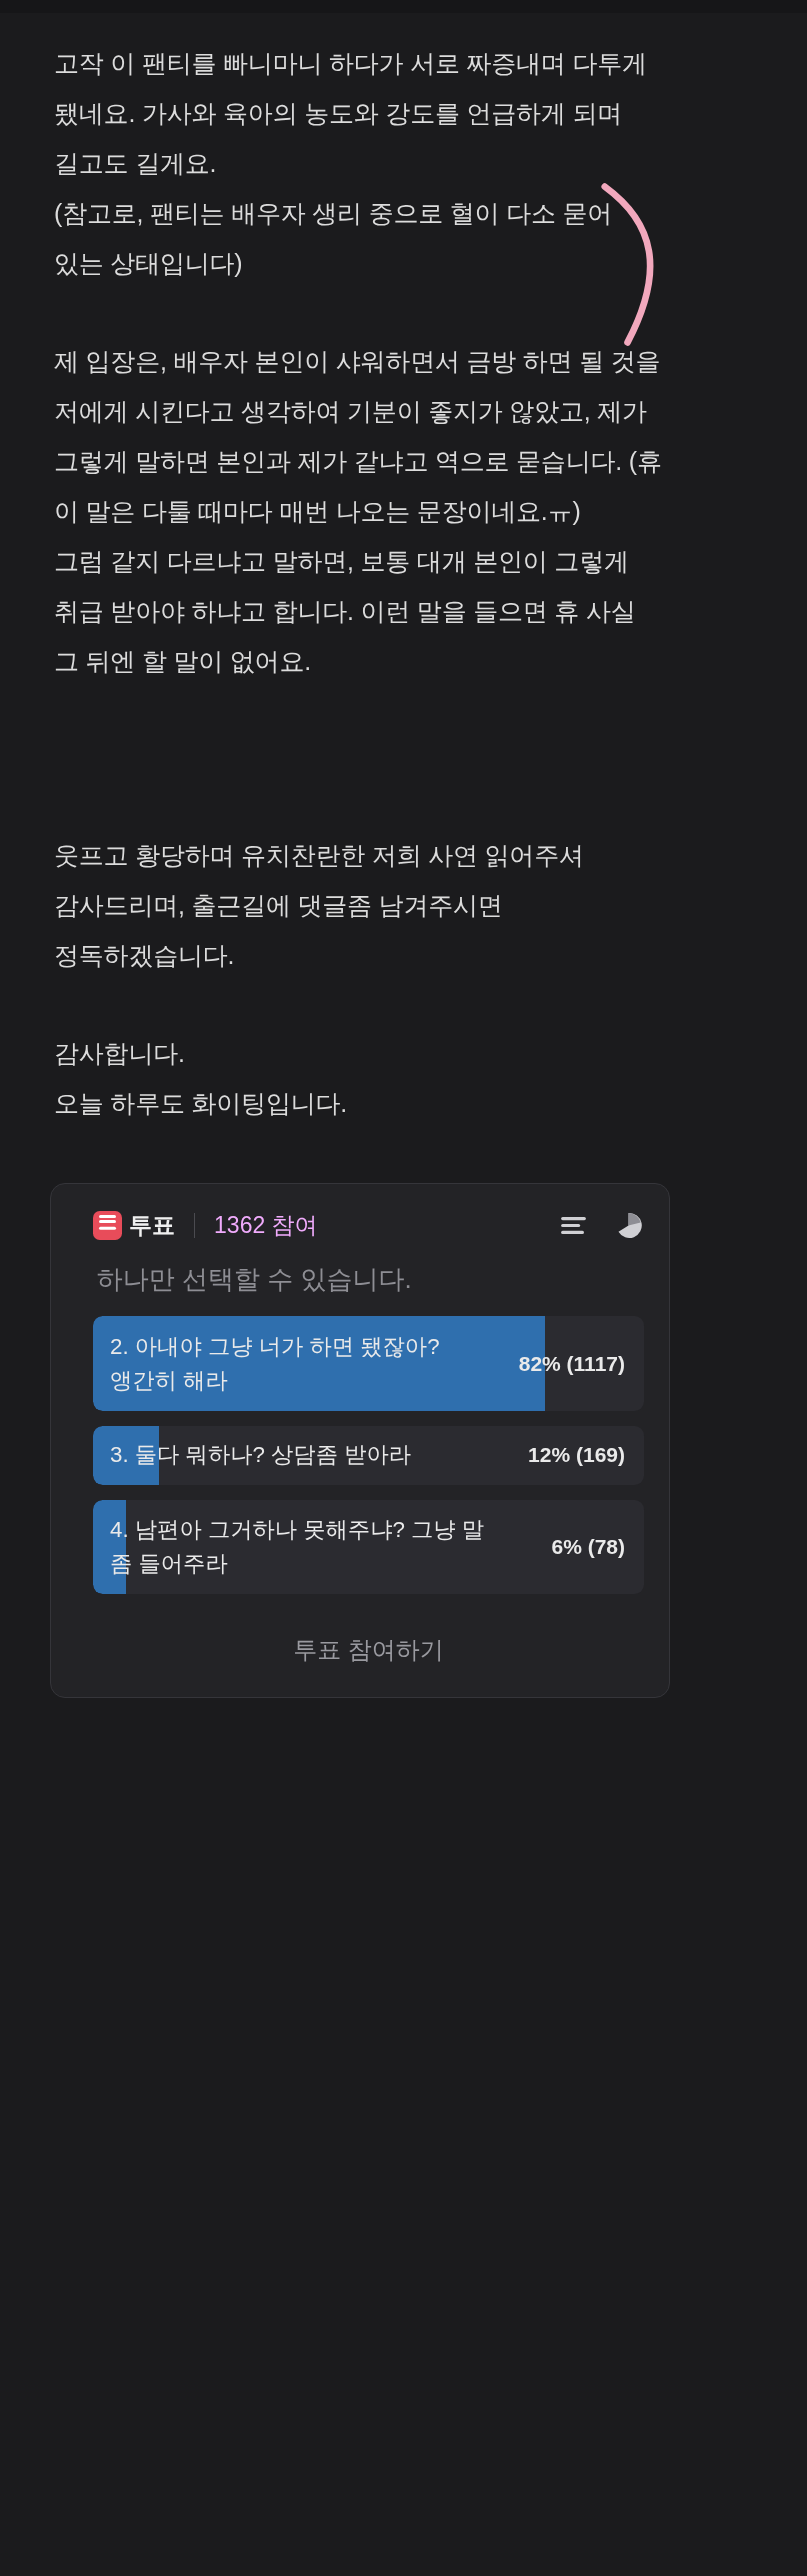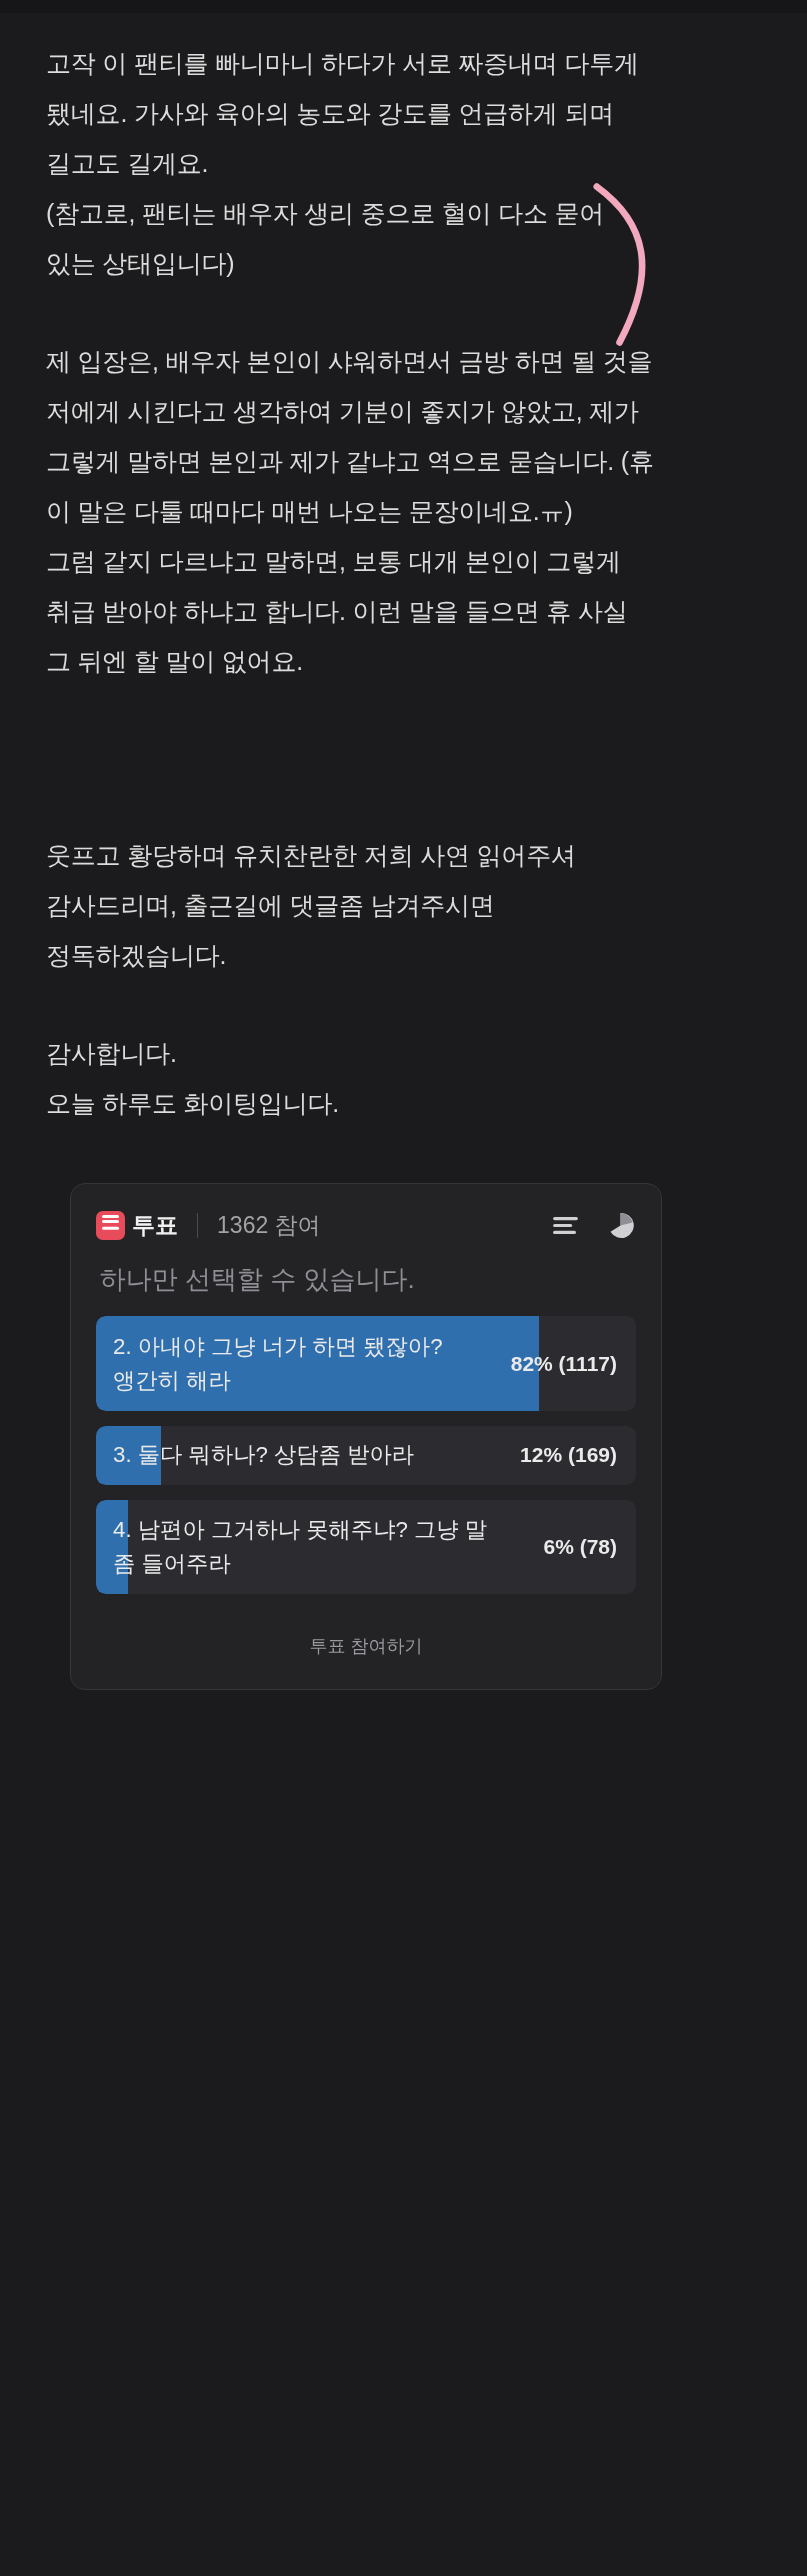--- a/index.html
+++ b/index.html
@@ -24,21 +24,21 @@
   .top-strip {
     position: absolute;
     top: 0; left: 0;
     width: 808px;
     height: 13.3px;
     background: #161618;
   }
   .content {
     position: absolute;
     top: 13.3px;
-    left: 4px;
+    left: 12px;
     width: 696px;
   }
   .post-body {
     padding: 25px 42px 0 42px;
   }
   .para {
     font-size: 25px;
     line-height: 50px;
     color: #dcdcdc;
     letter-spacing: -0.2px;
@@ -58,22 +58,21 @@
   }
 
   
   .poll-wrap {
     padding: 55px 38px 0 38px;
   }
   .poll-card {
     background: #232326;
     border: 1px solid #35353a;
     border-radius: 15px;
-    padding: 25px 25px 21px 25px;
-    margin-left: 28px;
+    padding: 25px 25px 21px 42px;
   }
   .poll-head {
     display: flex;
     align-items: center;
     gap: 13.3px;
   }
   .vote-chip {
     display: flex;
     align-items: center;
     gap: 7.6px;
@@ -109,21 +108,21 @@
     color: #f0f0f0;
   }
   .poll-divider {
     width: 1px;
     height: 25px;
     background: #4b4b50;
     margin: 0 5.7px;
   }
   .poll-count {
     font-size: 23px;
-    color: #a3a3a3;
+    color: #f0abfc;
   }
   .poll-head-spacer { flex: 1; }
   .icon-btn {
     width: 32px;
     height: 32px;
     display: inline-flex;
     align-items: center;
     justify-content: center;
     margin-left: 9.5px;
   }
@@ -168,21 +167,21 @@
   }
   .option-stat {
     font-size: 21px;
     color: #eaeaea;
     white-space: nowrap;
     font-weight: bold;
   }
   .option.tall .option-text { line-height: 34px; }
   .poll-footer {
     text-align: center;
-    font-size: 18px;
+    font-size: 24px;
     color: #9a9aa0;
     padding: 25px 0 9.5px 0;
   }
 </style>
 </head>
 <body>
 
 <div class="page">
   <div class="top-strip"></div>
 

